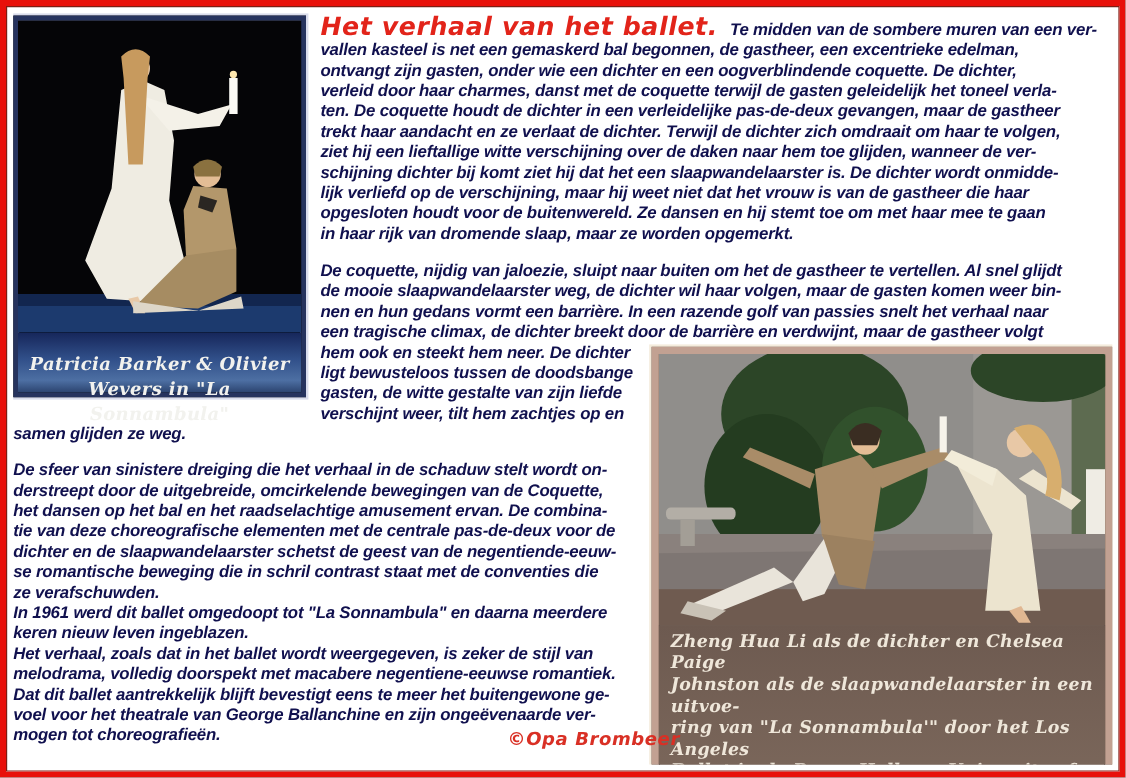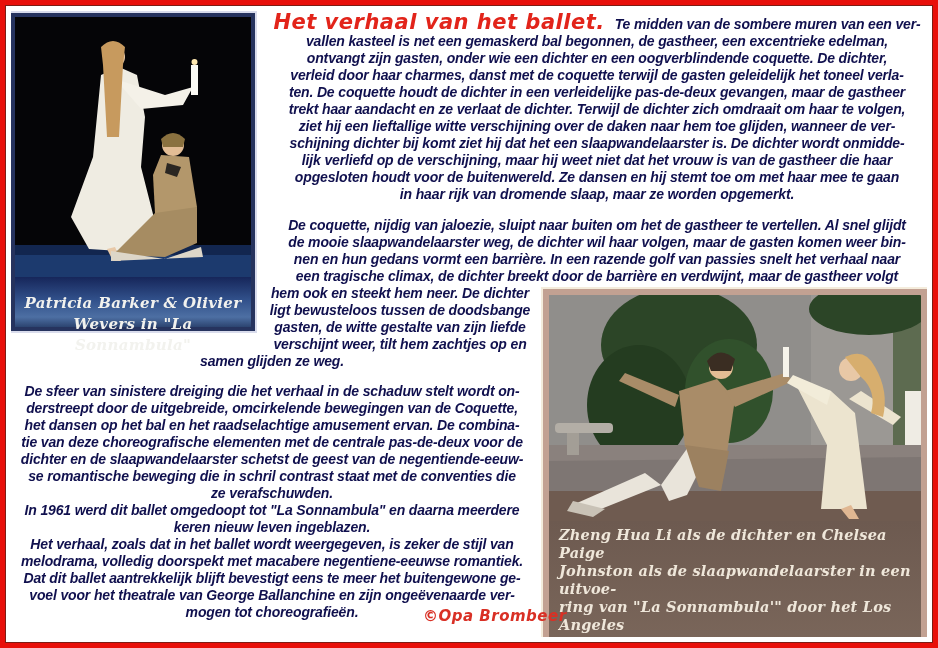--- a/index.html
+++ b/index.html
@@ -16,21 +16,21 @@
   .content {
     position:relative;
     width:916px; height:626px;
     overflow:hidden;
     font-family:"Liberation Sans", sans-serif;
     font-weight:bold; font-style:italic;
     color:#10104e;
     font-size:14px; line-height:17px;
     letter-spacing:-0.15px;
   }
-  .body-para { margin:0; white-space:pre-line; text-align:center; }
+  .body-para { margin:0; white-space:pre-line; text-align:left; }
   #p1 { padding-top:3px; }
   #p2a { margin-top:14px; }
   #p2b { margin-top:0; }
   #p3 { margin-top:13px; }
   .story-title {
     font-family:"DejaVu Sans", sans-serif;
     font-weight:bold; font-style:italic;
     color:#e2241a;
     font-size:21px;
     letter-spacing:0.5px;

